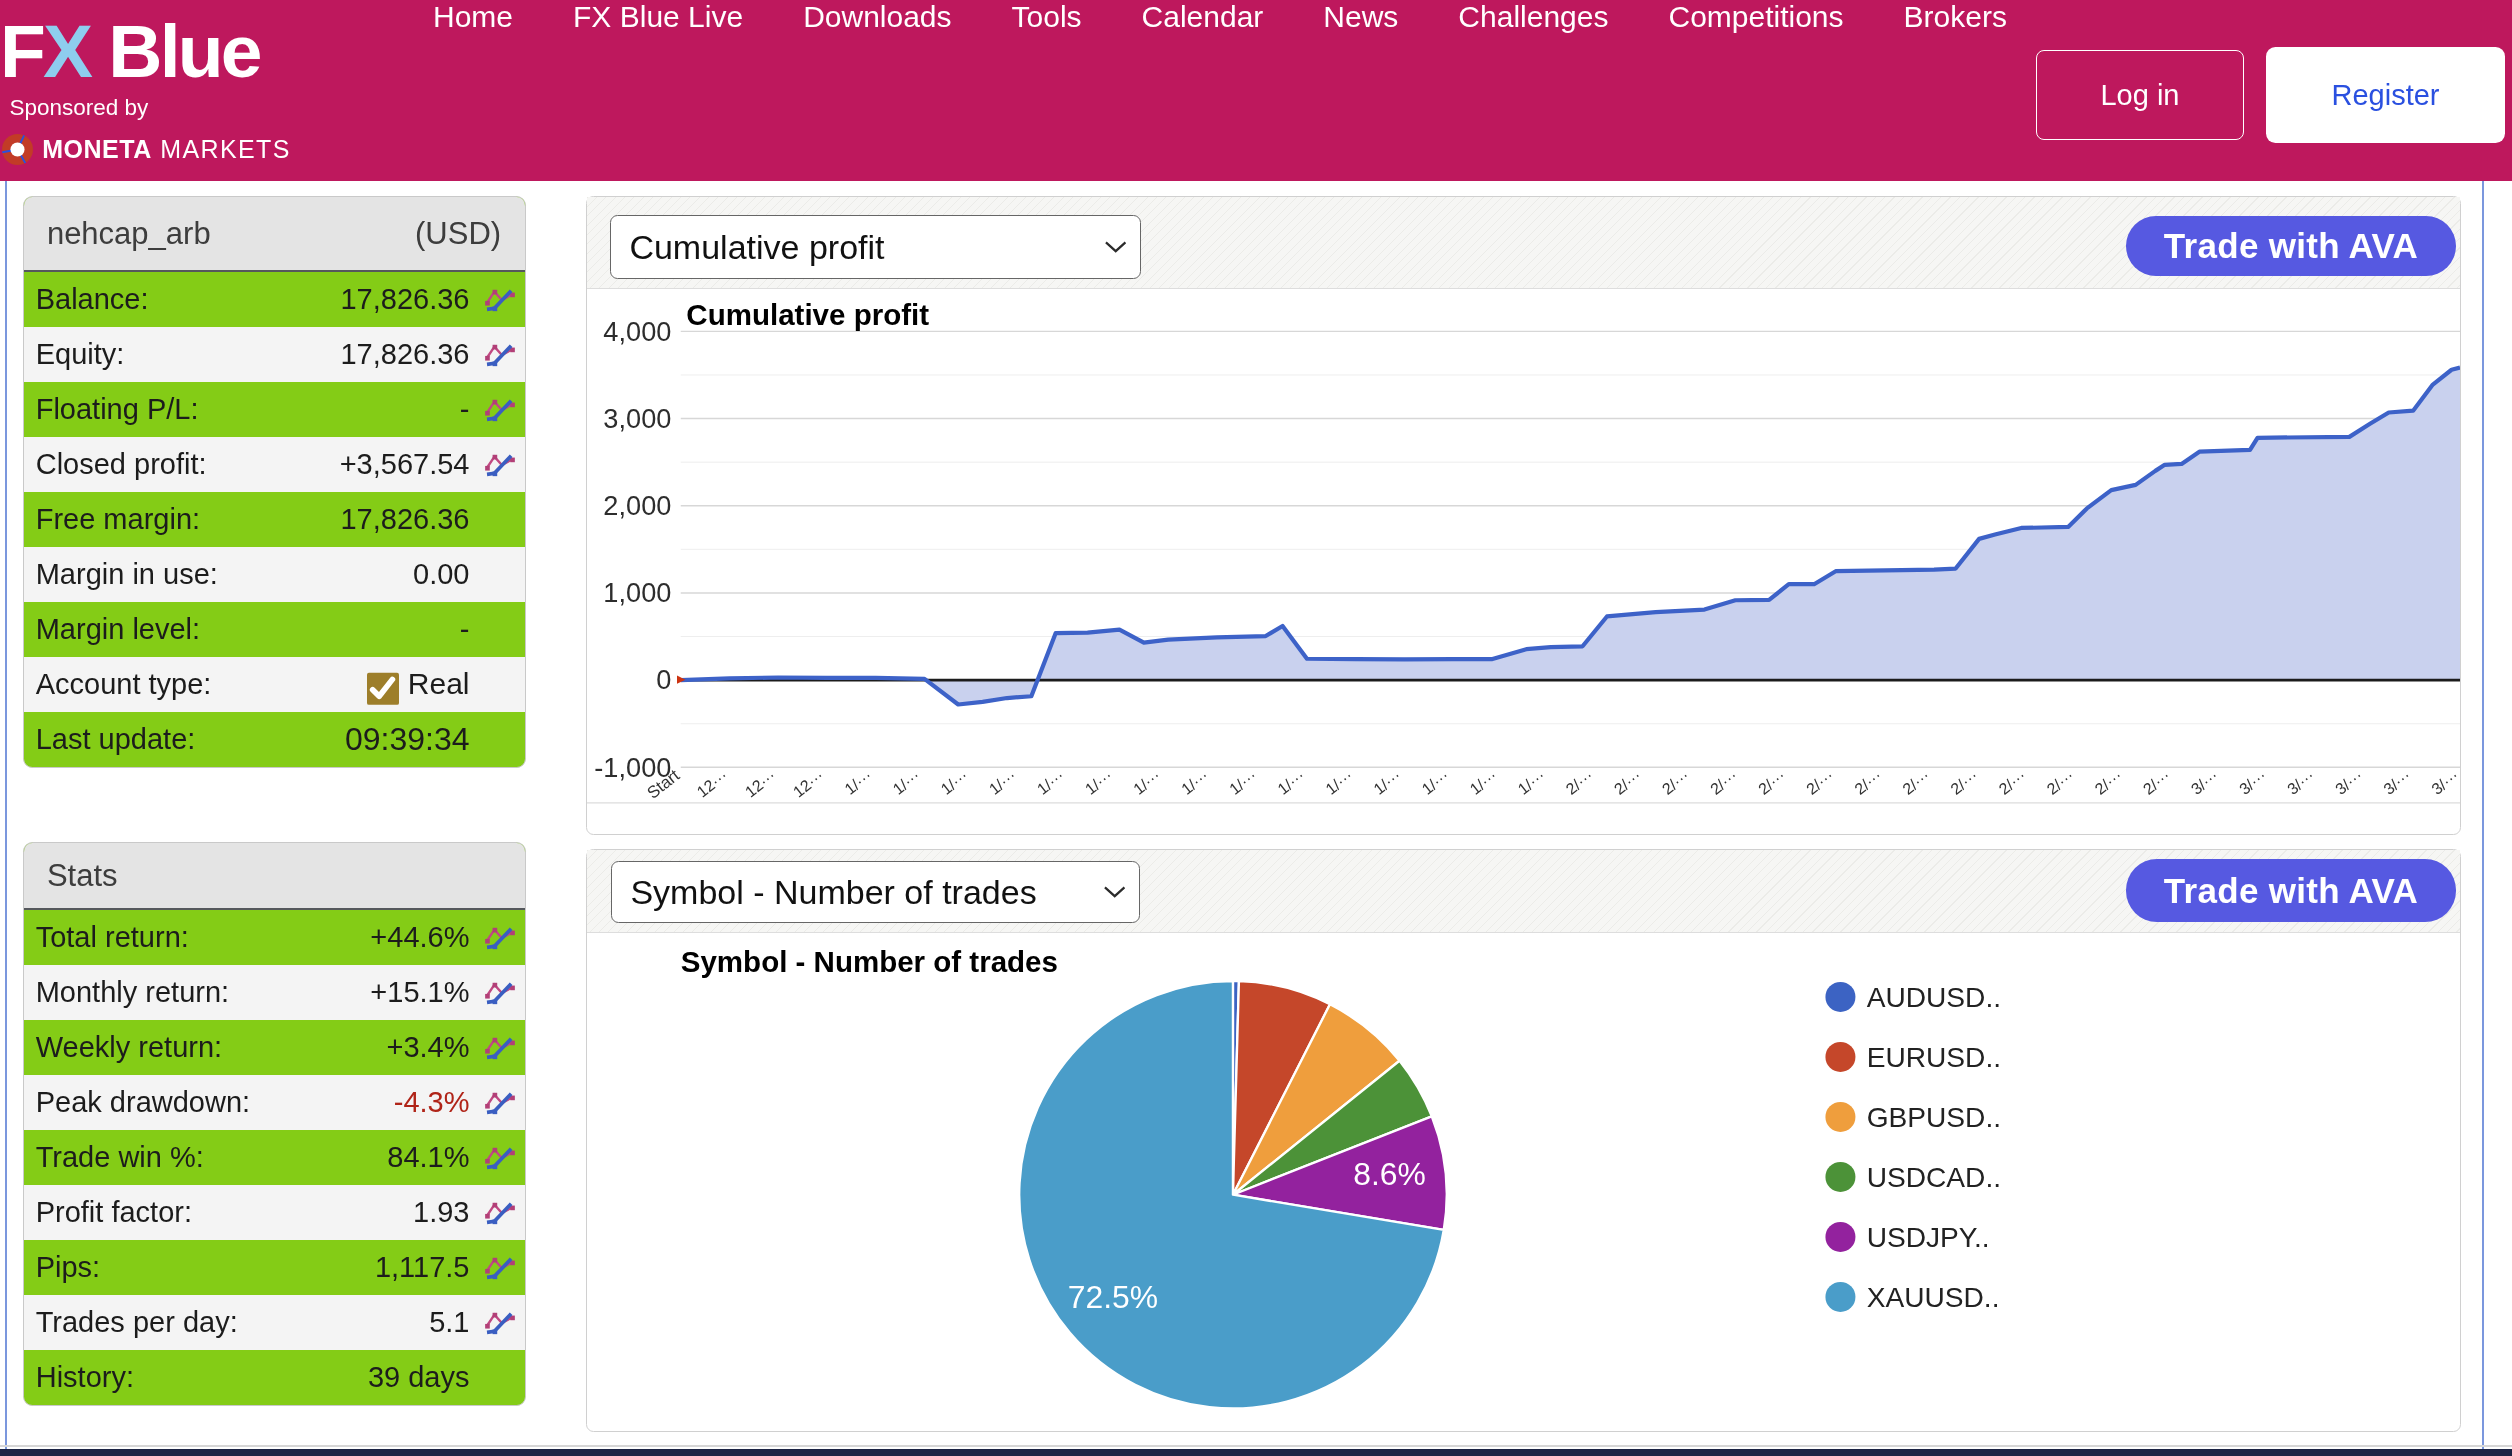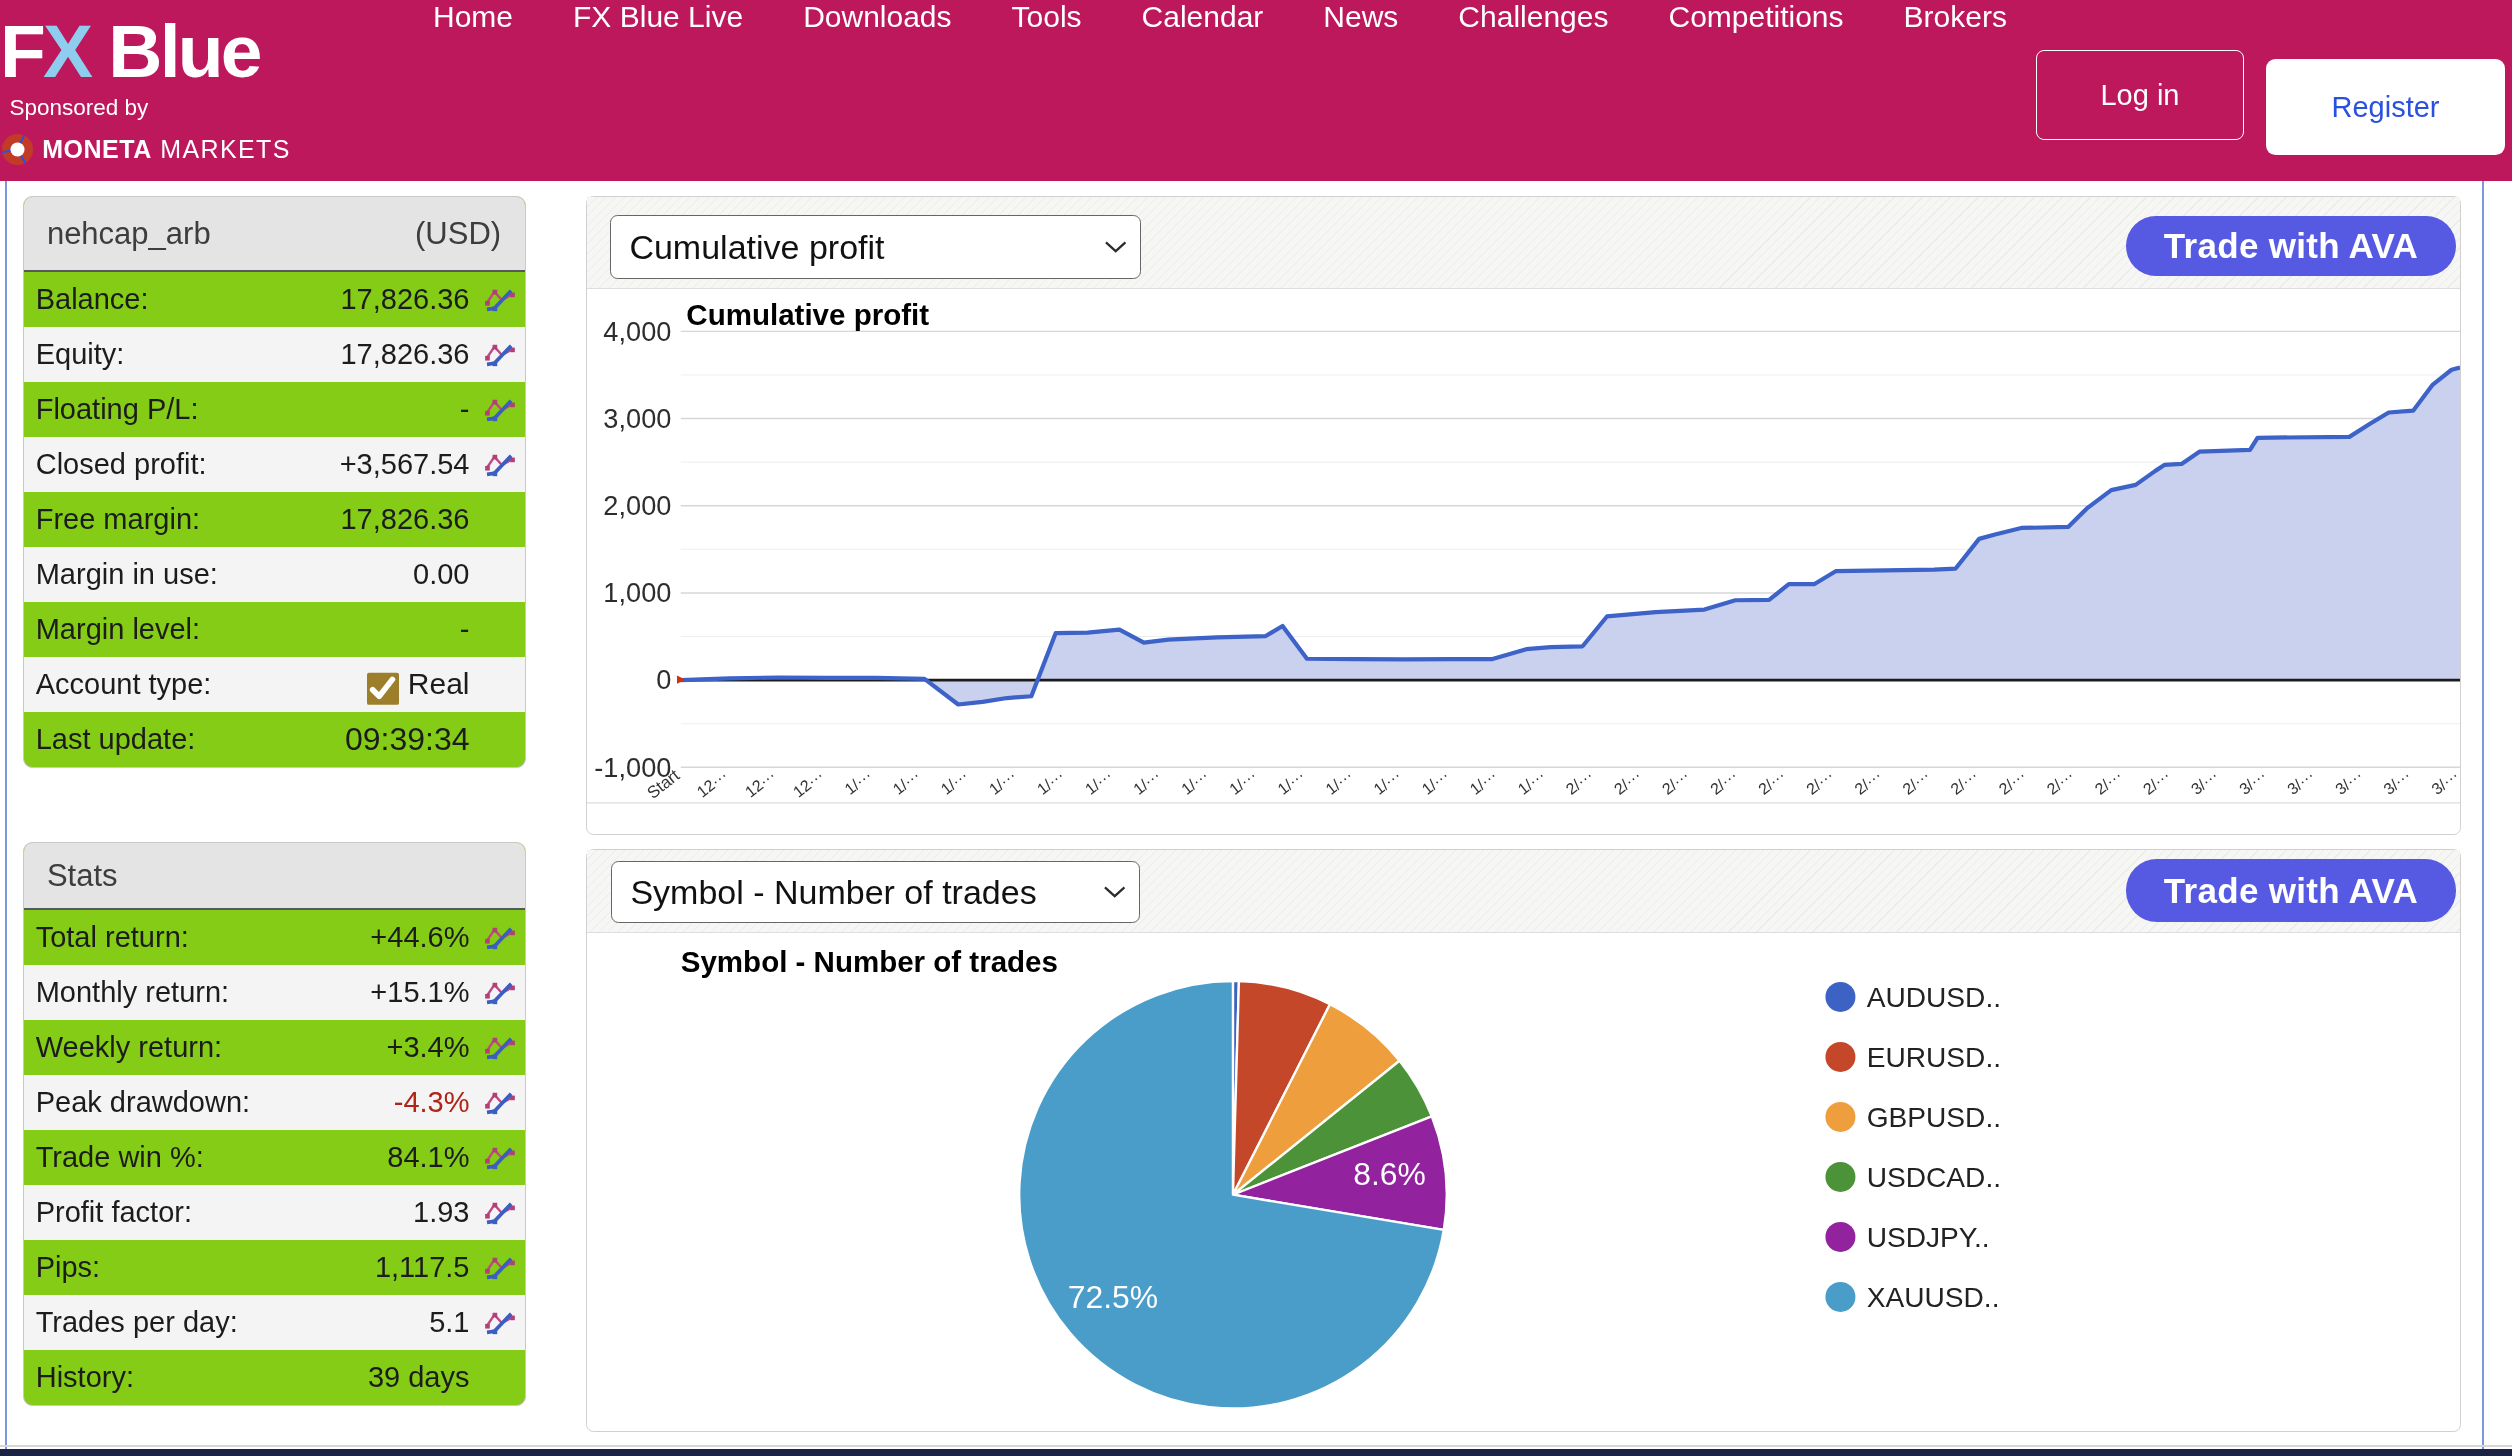--- a/index.html
+++ b/index.html
@@ -9,21 +9,21 @@
   
   #nav { position:absolute; left:0; top:0; width:2512px; height:181px; background:#be185d; }
   #logo { position:absolute; left:0px; top:7.5px; font-weight:bold; font-size:75px; letter-spacing:-2.8px; color:#fff; white-space:nowrap; }
   #logo .x { color:#8ecdee; }
   #sponsored { position:absolute; left:9.4px; top:95px; font-size:22.5px; color:#fff; }
   #moneta { position:absolute; left:1.9px; top:132px; height:34px; display:flex; align-items:center; color:#fff; }
   #moneta .mtxt { font-size:25px; font-weight:bold; margin-left:9.4px; letter-spacing:0.5px; }
   #moneta .mtxt2 { font-size:25px; font-weight:normal; margin-left:8.4px; letter-spacing:1.4px; }
   #navlinks { position:absolute; left:433px; top:0; height:211px; display:flex; align-items:flex-start; gap:60px; color:#fff; font-size:30px; white-space:nowrap; }
   #loginbtn { position:absolute; left:2036px; top:50px; width:208px; height:90px; border:1.9px solid #fff; border-radius:8px; color:#fff; font-size:29px; display:flex; align-items:center; justify-content:center; }
-  #regbtn { position:absolute; left:2266px; top:47px; width:239px; height:96px; background:#fff; border-radius:9.4px; color:#2a50e0; font-size:29px; display:flex; align-items:center; justify-content:center;margin-top:12px; }
+  #regbtn { position:absolute; left:2266px; top:47px; width:239px; height:96px; background:#fff; border-radius:9.4px; color:#2a50e0; font-size:29px; display:flex; align-items:center; justify-content:center; }
 
   
   #lline { position:absolute; left:4.7px; top:181px; width:1.9px; height:1276px; background:#7b97dd; }
   #rline { position:absolute; left:2482px; top:181px; width:1.9px; height:1276px; background:#7b97dd; }
   #footline { position:absolute; left:0; top:1445px; width:2512px; height:1.9px; background:#d6d6d6; }
   #footblack { position:absolute; left:0; top:1449px; width:2512px; height:7.5px; background:#1b2344; }
 
   
   .tbl { position:absolute; left:22.5px; width:503px; background:#84cc16; border:0.9px solid #c9c9c9; border-radius:9.4px; overflow:hidden; }
   .tbl .hdr { background:#e4e4e4; border-bottom:2.8px solid #55585c; display:flex; justify-content:space-between; align-items:center; padding:0 23.4px; color:#3d3d3d; font-size:31px; }

